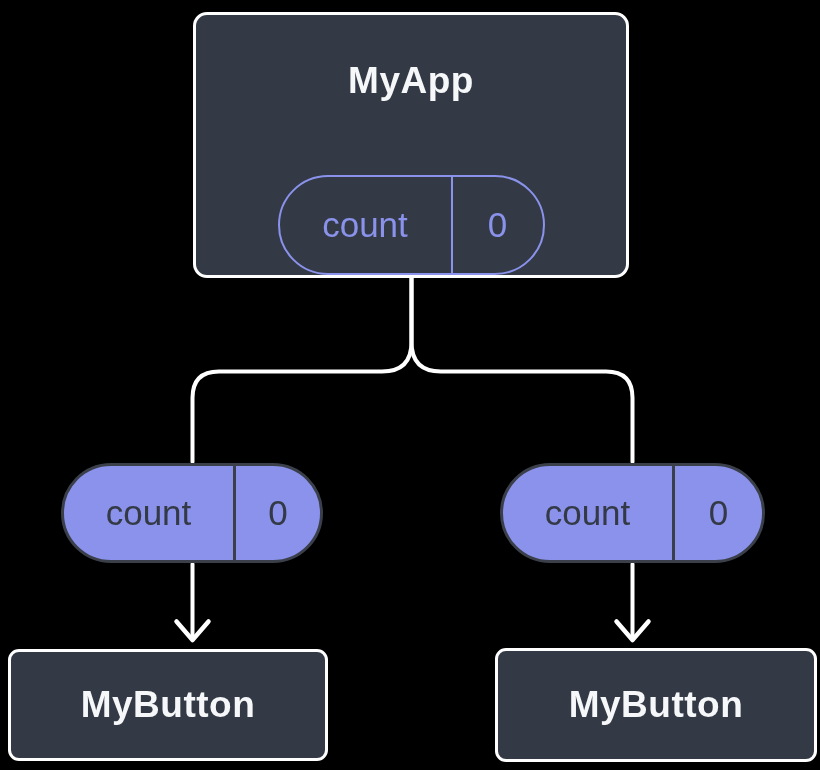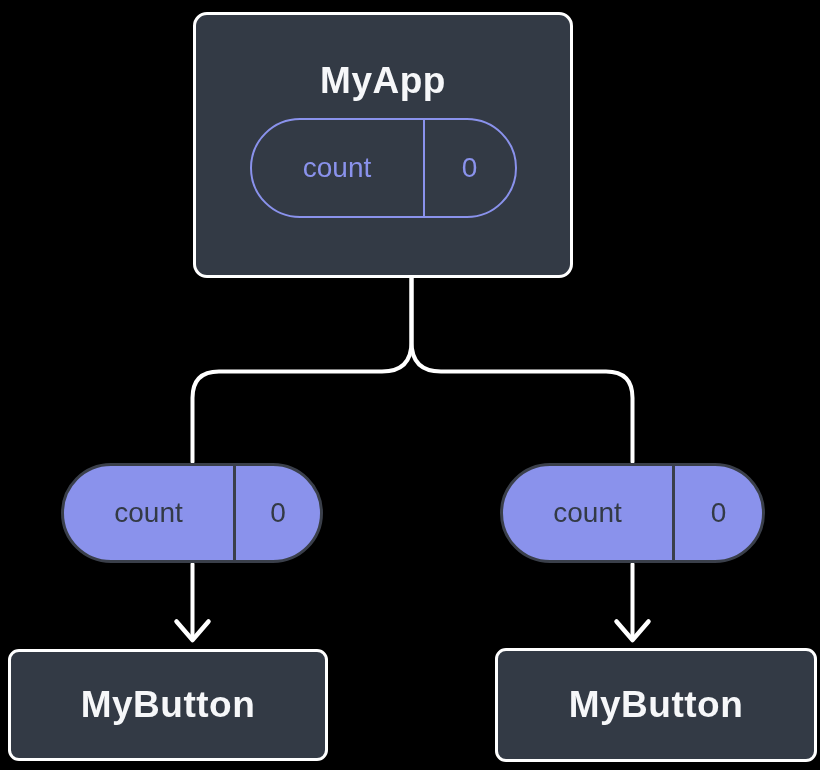--- a/index.html
+++ b/index.html
@@ -27,27 +27,27 @@
     background:var(--node-fill);
     border:3.5px solid var(--node-border);
     border-radius:14px;
     display:flex;flex-direction:column;align-items:center;
     color:var(--node-text);
   }
   .node-title{
     font-size:37px;font-weight:600;letter-spacing:0.5px;
     color:var(--node-text);line-height:44px;
   }
-  #node-myapp{left:193px;top:12px;width:380px;height:266px;padding-top:44px;}
+  #node-myapp{left:193px;top:12px;width:436px;height:266px;padding-top:44px;justify-content:space-between;}
   #node-mybutton-left{left:8px;top:649px;width:320px;height:112px;border-radius:11px;justify-content:center;}
   #node-mybutton-right{left:495px;top:648px;width:322px;height:114px;border-radius:11px;justify-content:center;}
 
   .pill{
     position:absolute;box-sizing:border-box;display:flex;align-items:stretch;
-    border-radius:52px;font-size:28px;
+    border-radius:52px;font-size:35px;
   }
   .pill .pill-label,.pill .pill-value{
     display:flex;align-items:center;justify-content:center;
   }
   
   #state-pill{
     position:relative;margin-top:15px;width:267px;height:100px;
     border:2px solid var(--accent-purple);
     color:var(--accent-purple);
     background:transparent;

